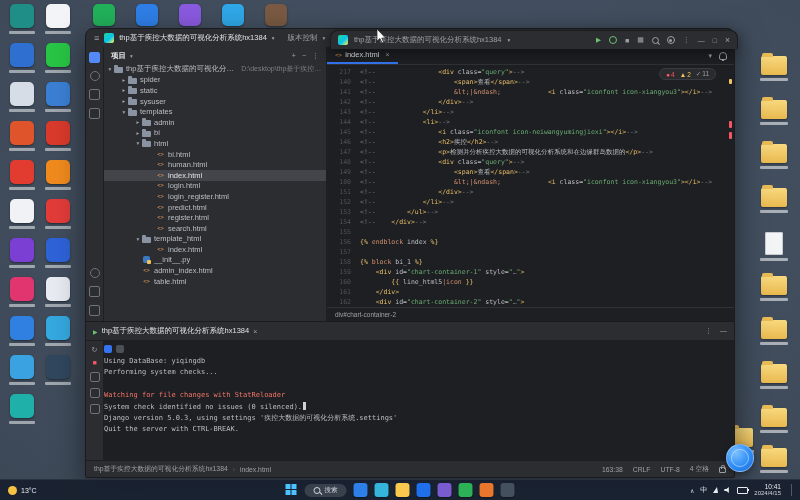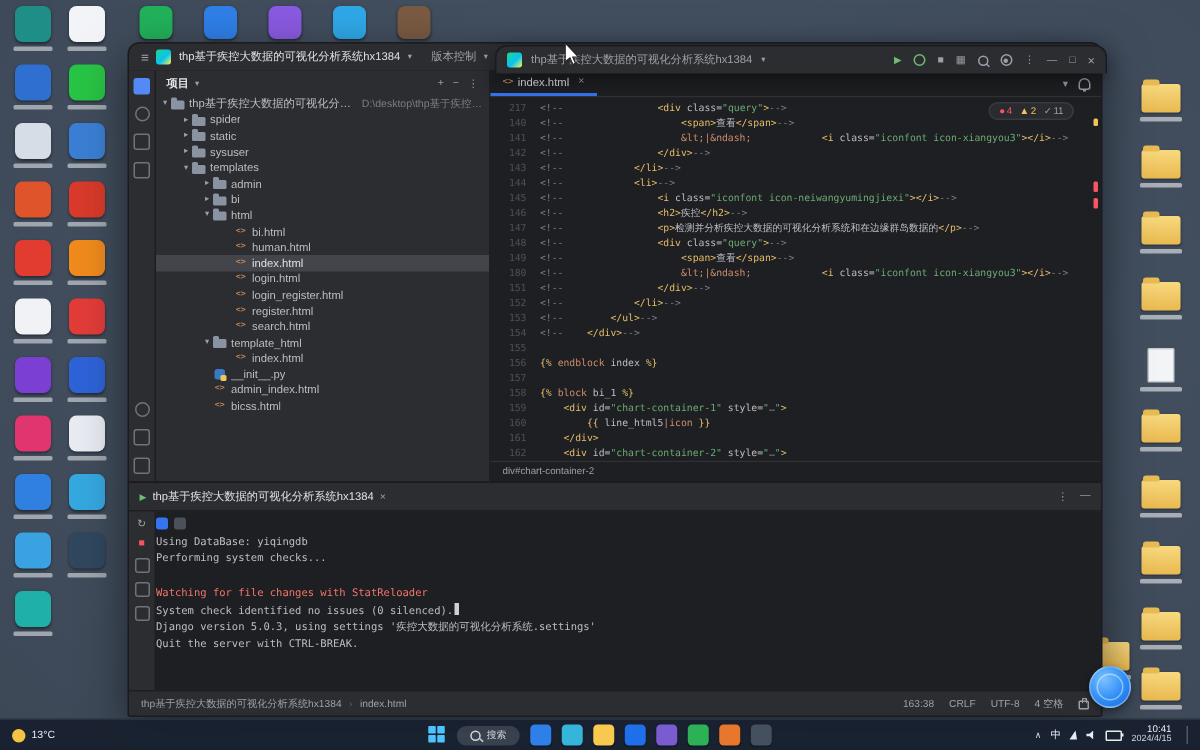--- a/index.html
+++ b/index.html
@@ -464,20 +464,26 @@
             <span class="t-extra"></span>
           </div>
 
           <div class="trow">
             <span class="t-chev" style="margin-left: 44px;"></span>
             <span class="t-icon html"></span>
             <span class="t-label">login_register.html</span>
             <span class="t-extra"></span>
           </div>
 
+          <div class="trow">
+            <span class="t-chev" style="margin-left: 44px;"></span>
+            <span class="t-icon html"></span>
+            <span class="t-label">predict.html</span>
+            <span class="t-extra"></span>
+          </div>
 
           <div class="trow">
             <span class="t-chev" style="margin-left: 44px;"></span>
             <span class="t-icon html"></span>
             <span class="t-label">register.html</span>
             <span class="t-extra"></span>
           </div>
 
           <div class="trow">
             <span class="t-chev" style="margin-left: 44px;"></span>
@@ -511,21 +517,21 @@
           <div class="trow">
             <span class="t-chev" style="margin-left: 30px;"></span>
             <span class="t-icon html"></span>
             <span class="t-label">admin_index.html</span>
             <span class="t-extra"></span>
           </div>
 
           <div class="trow">
             <span class="t-chev" style="margin-left: 30px;"></span>
             <span class="t-icon html"></span>
-            <span class="t-label">bicss.html</span>
+            <span class="t-label">table.html</span>
             <span class="t-extra"></span>
           </div>
         </div>
     </div>
     <div class="editor-col">
       <div class="tabbar">
         <div class="tab">
           <span class="tab-ic">&lt;&gt;</span>
           <span class="tab-label">index.html</span>
           <span class="tab-close">×</span>

